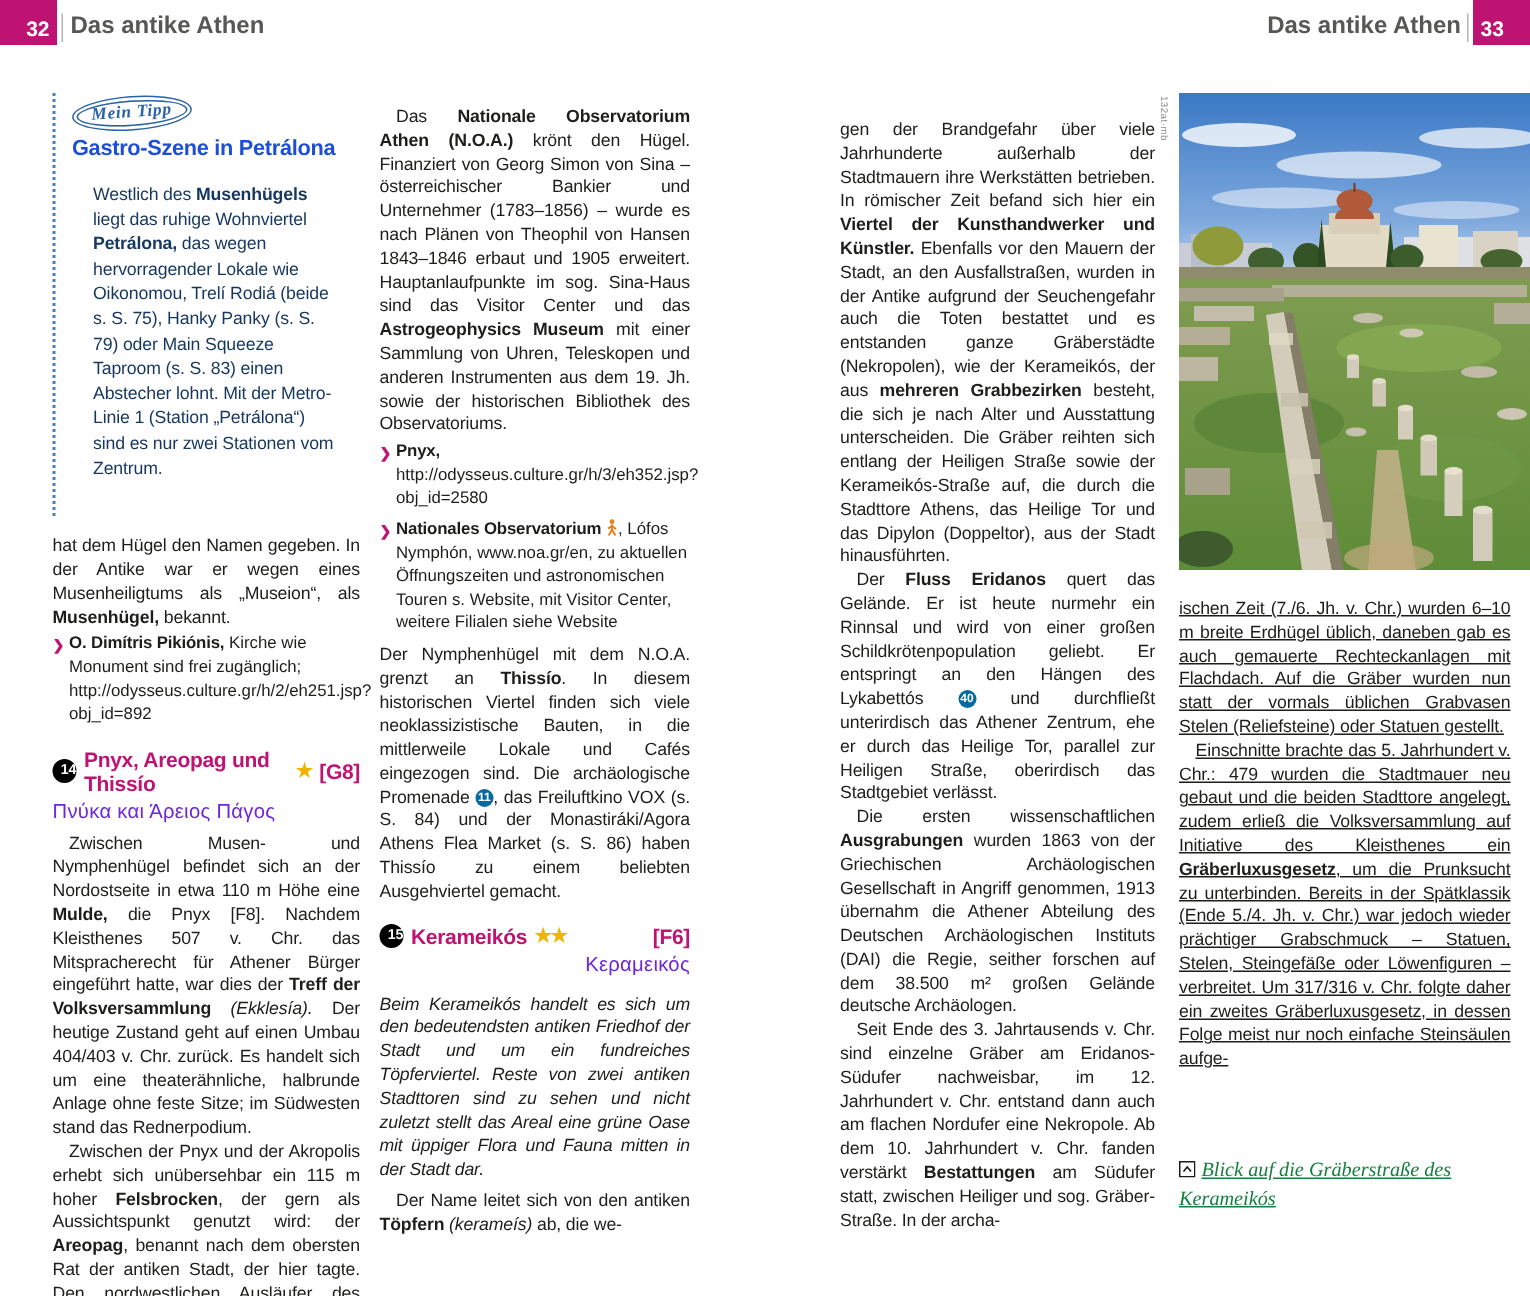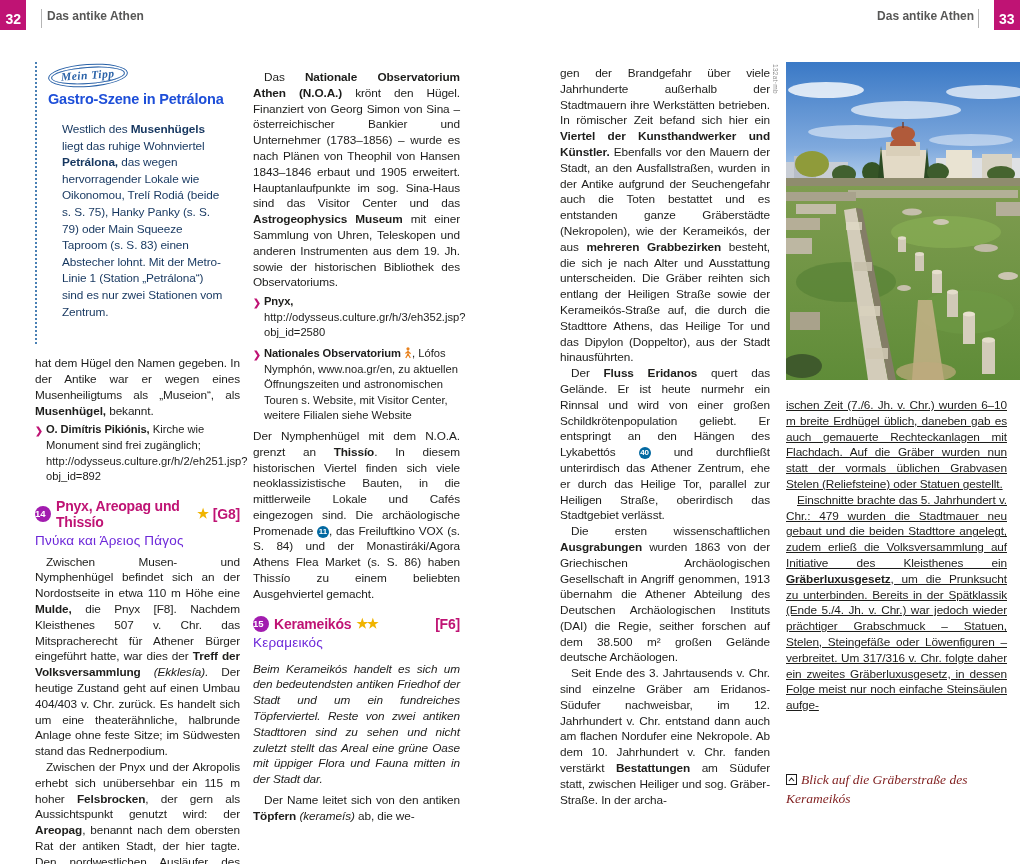--- a/index.html
+++ b/index.html
@@ -1,59 +1,59 @@
 <!DOCTYPE html>
 <html lang="de"><head>
 <meta charset="utf-8">
 <style>
   html,body{margin:0;padding:0;}
   body{width:1020px;height:864px;position:relative;background:#ffffff;overflow:hidden;
        font-family:"Liberation Sans",sans-serif;color:#1d1d1b;}
   
-  .numbox{position:absolute;top:0;width:26px;height:30px;background:#bf1374;color:#fff;
+  .numbox{position:absolute;top:0;width:38px;height:30px;background:#bf1374;color:#fff;
           display:flex;align-items:flex-end;font-weight:bold;font-size:14px;}
   .numbox.left{left:0;justify-content:flex-end;padding:0 5px 3px 0;box-sizing:border-box;}
   .numbox.right{right:0;justify-content:flex-start;padding:0 0 3px 5px;box-sizing:border-box;}
-  .head-title{position:absolute;top:9px;font-size:12px;font-weight:bold;color:#575756;}
+  .head-title{position:absolute;top:9px;font-size:16px;font-weight:bold;color:#575756;}
   .head-title.left{left:47px;}
   .head-title.right{right:46px;}
   .head-rule{position:absolute;top:9px;width:1px;height:19px;background:#b5b5b5;}
   .head-rule.left{left:41px;}
   .head-rule.right{right:41px;}
   
   .col{position:absolute;}
   .body-p{margin:0;text-align:justify;font-size:11.8px;line-height:15.8px;letter-spacing:-0.1px;color:#1d1d1b;}
   .indent{text-indent:11px;}
   .lead{font-style:italic;margin:0 0 5px;}
   .info{position:relative;padding-left:11px;margin:3px 0 5px;font-size:11.2px;line-height:15.6px;
         color:#1d1d1b;text-align:left;}
   .info .chev{position:absolute;left:0;top:1px;color:#bf1374;font-weight:bold;font-size:9.5px;}
   .poi{display:flex;align-items:center;gap:5px;margin:13px 0 3px;color:#bf1374;
        font-size:14px;font-weight:bold;letter-spacing:-0.2px;}
-  .poi-num{flex:none;width:16px;height:16px;border-radius:50%;background:#a21caf;color:#fff;
-           font-size:9.5px;line-height:16px;text-align:left;letter-spacing:0;}
+  .poi-num{flex:none;width:16px;height:16px;border-radius:50%;background:#000000;color:#fff;
+           font-size:9.5px;line-height:16px;text-align:right;letter-spacing:0;}
   .poi-stars{color:#f0b400;font-size:13px;letter-spacing:-1px;}
   .poi-grid{margin-left:auto;}
   .greek{font-size:13.5px;color:#6d28d9;margin:0 0 7px;letter-spacing:0.2px;}
   .nbadge{display:inline-block;background:#0369a1;color:#fff;border-radius:50%;width:12px;height:12px;
           line-height:12px;font-size:8px;font-weight:bold;text-align:center;text-indent:0;
           vertical-align:1px;letter-spacing:0;}
   
   .tipbox{border-left:2px dotted #4a80b4;padding:2px 0 10px 11px;margin:0 0 12px;}
   .tip-logo{display:inline-block;border:1.4px solid #2a62a8;border-radius:50%;padding:1px 9px 2px;
             color:#2a62a8;font-family:"Liberation Serif",serif;font-style:italic;font-weight:bold;
             font-size:11.5px;transform:rotate(-4deg);box-shadow:0 0 0 2px #fff,0 0 0 3px #2a62a8;
             margin:3px 0 7px 3px;letter-spacing:0.5px;}
   .tip-title{margin:0 0 3px;font-size:14.5px;font-weight:bold;color:#1d4ed8;letter-spacing:-0.2px;}
   .tip-body{margin:14px;font-size:11.8px;line-height:16.6px;color:#15365f;text-align:left;letter-spacing:-0.1px;}
   
   .photo{position:absolute;left:786px;top:62px;width:234px;height:318px;overflow:hidden;}
   .credit{position:absolute;left:772px;top:64px;writing-mode:vertical-rl;font-size:6.5px;color:#8a8a8a;letter-spacing:0.3px;}
   .caption{position:absolute;left:786px;top:771px;width:222px;font-family:"Liberation Serif",serif;
-           font-style:italic;font-size:13.5px;line-height:18.5px;color:#7f1d1d;}
+           font-style:italic;font-size:13.5px;line-height:18.5px;color:#15803d;text-decoration:underline;}
   .cap-icon{display:inline-block;vertical-align:-1px;margin-right:4px;}
   b{letter-spacing:-0.1px;}
 </style>
 </head>
 <body>
 
 <div class="numbox left">
     <span>32</span>
   </div>
 <div class="head-rule left"></div>
@@ -92,26 +92,26 @@
         <circle cx="4" cy="1.8" r="1.6" fill="#e8821e"></circle>
         <path d="M4 3.5 L4 7 M4 4.5 L1.4 6.4 M4 4.5 L6.6 6.8 M4 7 L1.8 11 M4 7 L6.3 11" stroke="#e8821e" stroke-width="1.3" fill="none"></path>
       </svg><span>, Lófos Nymphón, www.noa.gr/en, zu aktuellen Öffnungszeiten und astronomischen Touren s. Website, mit Visitor Center, weitere Filialen siehe Website</span></p>
   <p class="body-p">Der Nymphenhügel mit dem N.O.A. grenzt an <b>Thissío</b>. In diesem historischen Viertel finden sich viele neoklassizistische Bauten, in die mittlerweile Lokale und Cafés eingezogen sind. Die archäologische Promenade <span class="nbadge">11</span>, das Freiluftkino VOX (s. S. 84) und der Monastiráki/Agora Athens Flea Market (s. S. 86) haben Thissío zu einem beliebten Ausgehviertel gemacht.</p>
   <h2 class="poi">
     <span class="poi-num">15</span>
     <span>Kerameikós</span>
     <span class="poi-stars">★★</span>
     <span class="poi-grid">[F6]</span>
   </h2>
-  <div class="greek" style="margin-bottom:12px;">Κεραμεικός</div>
+  <div class="greek" style="margin-bottom:12px;text-align:right;">Κεραμεικός</div>
   <p class="body-p lead">Beim Kerameikós handelt es sich um den bedeutendsten antiken Friedhof der Stadt und um ein fundreiches Töpferviertel. Reste von zwei antiken Stadttoren sind zu sehen und nicht zuletzt stellt das Areal eine grüne Oase mit üppiger Flora und Fauna mitten in der Stadt dar.</p>
   <p class="body-p indent">Der Name leitet sich von den antiken <b>Töpfern</b> <i>(kerameís)</i> ab, die we-</p>
 </div>
 
-<div class="col" style="left:560px;top:66px;width:210px;">
+<div class="col" style="left:560px;top:79px;width:210px;">
   <p class="body-p">gen der Brandgefahr über viele Jahrhunderte außerhalb der Stadtmauern ihre Werkstätten betrieben. In römischer Zeit befand sich hier ein <b>Viertel der Kunsthandwerker und Künstler.</b> Ebenfalls vor den Mauern der Stadt, an den Ausfallstraßen, wurden in der Antike aufgrund der Seuchengefahr auch die Toten bestattet und es entstanden ganze Gräberstädte (Nekropolen), wie der Kerameikós, der aus <b>mehreren Grabbezirken</b> besteht, die sich je nach Alter und Ausstattung unterscheiden. Die Gräber reihten sich entlang der Heiligen Straße sowie der Kerameikós-Straße auf, die durch die Stadttore Athens, das Heilige Tor und das Dipylon (Doppeltor), aus der Stadt hinausführten.</p>
   <p class="body-p indent">Der <b>Fluss Eridanos</b> quert das Gelände. Er ist heute nurmehr ein Rinnsal und wird von einer großen Schildkrötenpopulation geliebt. Er entspringt an den Hängen des Lykabettós <span class="nbadge">40</span> und durchfließt unterirdisch das Athener Zentrum, ehe er durch das Heilige Tor, parallel zur Heiligen Straße, oberirdisch das Stadtgebiet verlässt.</p>
   <p class="body-p indent">Die ersten wissenschaftlichen <b>Ausgrabungen</b> wurden 1863 von der Griechischen Archäologischen Gesellschaft in Angriff genommen, 1913 übernahm die Athener Abteilung des Deutschen Archäologischen Instituts (DAI) die Regie, seither forschen auf dem 38.500 m² großen Gelände deutsche Archäologen.</p>
   <p class="body-p indent">Seit Ende des 3. Jahrtausends v. Chr. sind einzelne Gräber am Eridanos-Südufer nachweisbar, im 12. Jahrhundert v. Chr. entstand dann auch am flachen Nordufer eine Nekropole. Ab dem 10. Jahrhundert v. Chr. fanden verstärkt <b>Bestattungen</b> am Südufer statt, zwischen Heiliger und sog. Gräber-Straße. In der archa-</p>
 </div>
 
 <div class="credit">132at·mb</div>
 <div class="photo">
   <svg width="234" height="318" viewBox="0 0 234 318">
     <defs>

